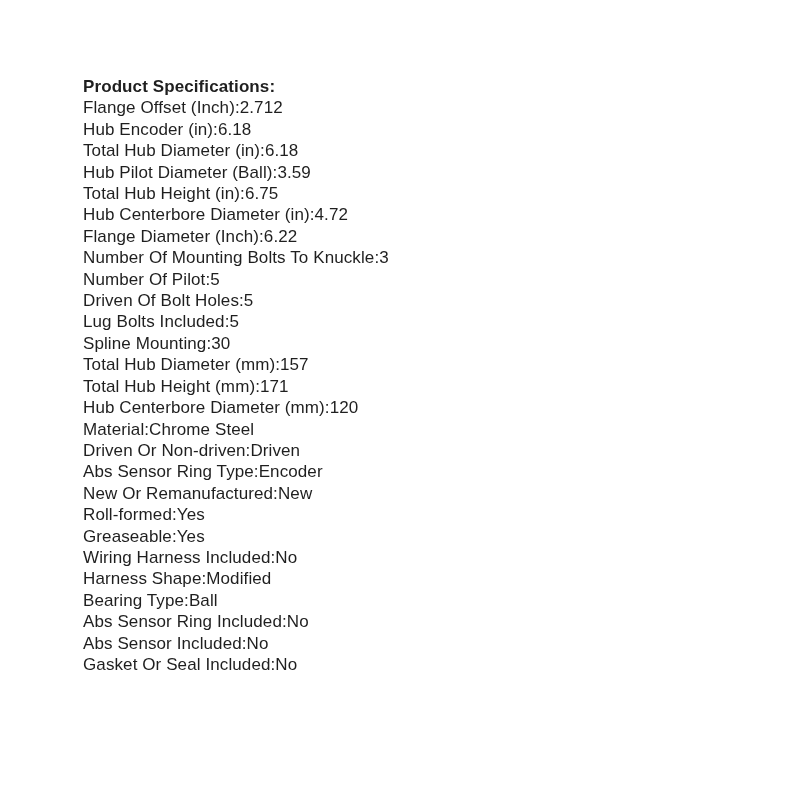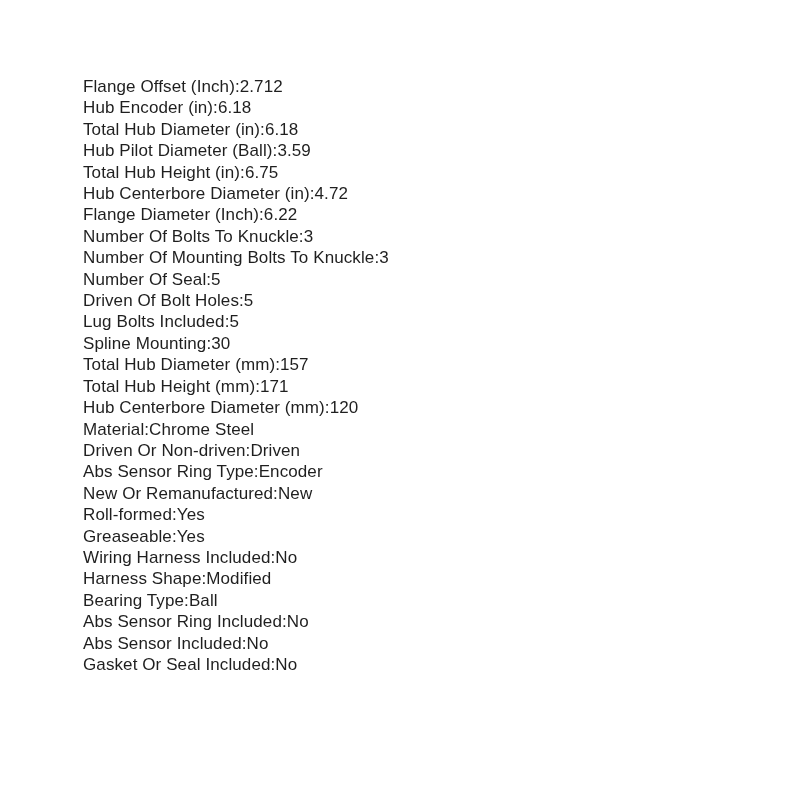--- a/index.html
+++ b/index.html
@@ -25,31 +25,31 @@
     font-weight: bold;
   }
   .spec-line {
     font-weight: normal;
   }
 </style>
 </head>
 <body>
 
 <div class="spec-sheet">
+  <div class="spec-title">Product Specifications:</div>
   <div id="spec-lines">
       <div class="spec-line">Flange Offset (Inch):2.712</div>
       <div class="spec-line">Hub Encoder (in):6.18</div>
       <div class="spec-line">Total Hub Diameter (in):6.18</div>
       <div class="spec-line">Hub Pilot Diameter (Ball):3.59</div>
       <div class="spec-line">Total Hub Height (in):6.75</div>
       <div class="spec-line">Hub Centerbore Diameter (in):4.72</div>
       <div class="spec-line">Flange Diameter (Inch):6.22</div>
-      <div class="spec-line">Number Of Bolts To Knuckle:3</div>
       <div class="spec-line">Number Of Mounting Bolts To Knuckle:3</div>
-      <div class="spec-line">Number Of Seal:5</div>
+      <div class="spec-line">Number Of Pilot:5</div>
       <div class="spec-line">Driven Of Bolt Holes:5</div>
       <div class="spec-line">Lug Bolts Included:5</div>
       <div class="spec-line">Spline Mounting:30</div>
       <div class="spec-line">Total Hub Diameter (mm):157</div>
       <div class="spec-line">Total Hub Height (mm):171</div>
       <div class="spec-line">Hub Centerbore Diameter (mm):120</div>
       <div class="spec-line">Material:Chrome Steel</div>
       <div class="spec-line">Driven Or Non-driven:Driven</div>
       <div class="spec-line">Abs Sensor Ring Type:Encoder</div>
       <div class="spec-line">New Or Remanufactured:New</div>

